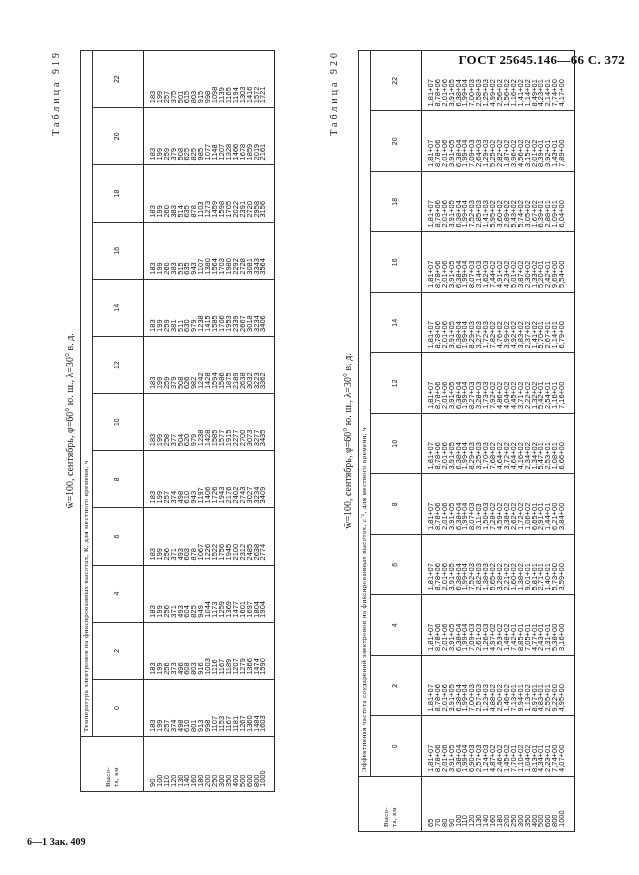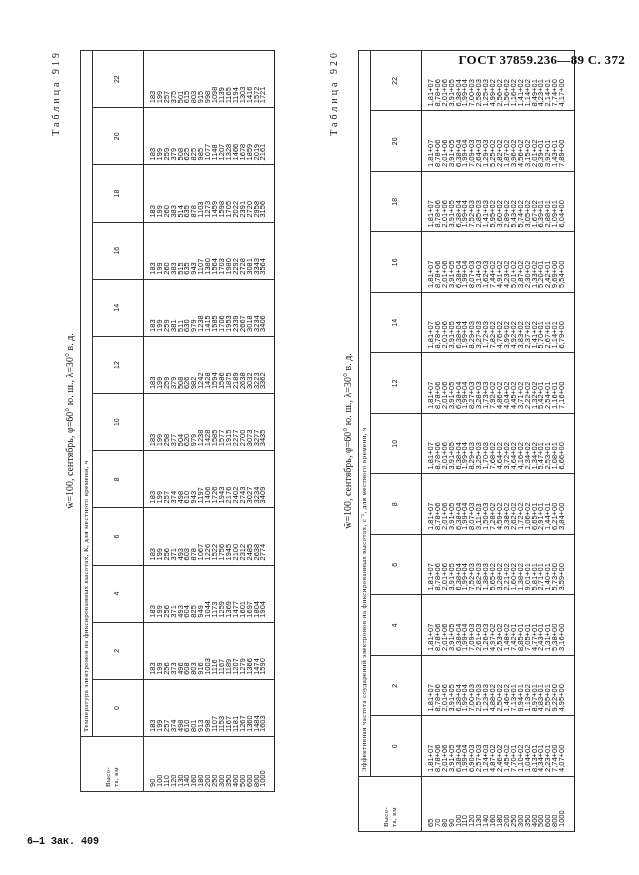--- a/index.html
+++ b/index.html
@@ -1,21 +1,21 @@
 <!DOCTYPE html>
 <html><head>
 <meta charset="utf-8">
 <style>
   html, body { margin: 0; padding: 0; background: #ffffff; }
   body { width: 639px; height: 875px; position: relative; overflow: hidden;
          font-family: "Liberation Serif", "DejaVu Serif", serif; color: #111; }
   .page-header { position: absolute; top: 52px; right: 14px; font-family: "Liberation Serif", serif;
                  font-weight: bold; font-size: 13px; letter-spacing: 0.3px; }
   .page-footer { position: absolute; left: 27px; top: 836px; font-size: 10px; font-weight: bold;
-                 font-family: Liberation Mono, monospace; }
+                 font-family: Liberation Serif, serif; }
   
   .rot-block { position: absolute; transform-origin: 0 0; transform: rotate(-90deg); }
   .rot-919 { left: 50px; top: 792px; width: 742px; height: 260px; }
   .rot-920 { left: 328px; top: 832px; width: 782px; height: 270px; }
   .table-no { position: absolute; right: 0; top: 0; font-size: 10px; letter-spacing: 3px; }
   .table-title { text-align: center; font-size: 10px; margin-top: 14px; height: 14px; }
   table.data { border-collapse: collapse; position: absolute; left: 0; font-family: "Liberation Sans", sans-serif;
                font-size: 7.5px; line-height: 6.9px; }
   .rot-919 table.data { top: 30px; width: 742px; }
   .rot-920 table.data { top: 30px; width: 782px; }
@@ -25,21 +25,21 @@
   table.data th.h-col { width: 46px; font-size: 7px; line-height: 8px; border-top: 1px solid #333; border-bottom: 1.5px solid #222; }
   table.data td.cell { white-space: pre; vertical-align: top; text-align: left; padding: 6px 4px; }
   table.data td.h-cell { text-align: left; white-space: pre; vertical-align: top; padding: 6px 4px; }
   table.data td { border-bottom: 1.5px solid #222; }
   .rot-919 td.cell { height: 118px; }
   .rot-920 td.cell { height: 140px; }
 </style>
 </head>
 <body>
 
-<div class="page-header">ГОСТ 37859.236—89 С. 372</div>
+<div class="page-header">ГОСТ 25645.146—66 С. 372</div>
 
 <div class="rot-block rot-919">
   <div class="table-no">Таблица 919</div>
   <div class="table-title">w̄=100, сентябрь, φ=60° ю. ш., λ=30° в. д.</div>
   <table class="data" id="t0">
     <tbody>
         <tr class="caption-row">
       <th class="h-col" rowspan="2" style="white-space:pre">Высо-
 та, км</th>
       <th colspan="12">Температура электронов на фиксированных высотах, К, для местного времени, ч</th>

